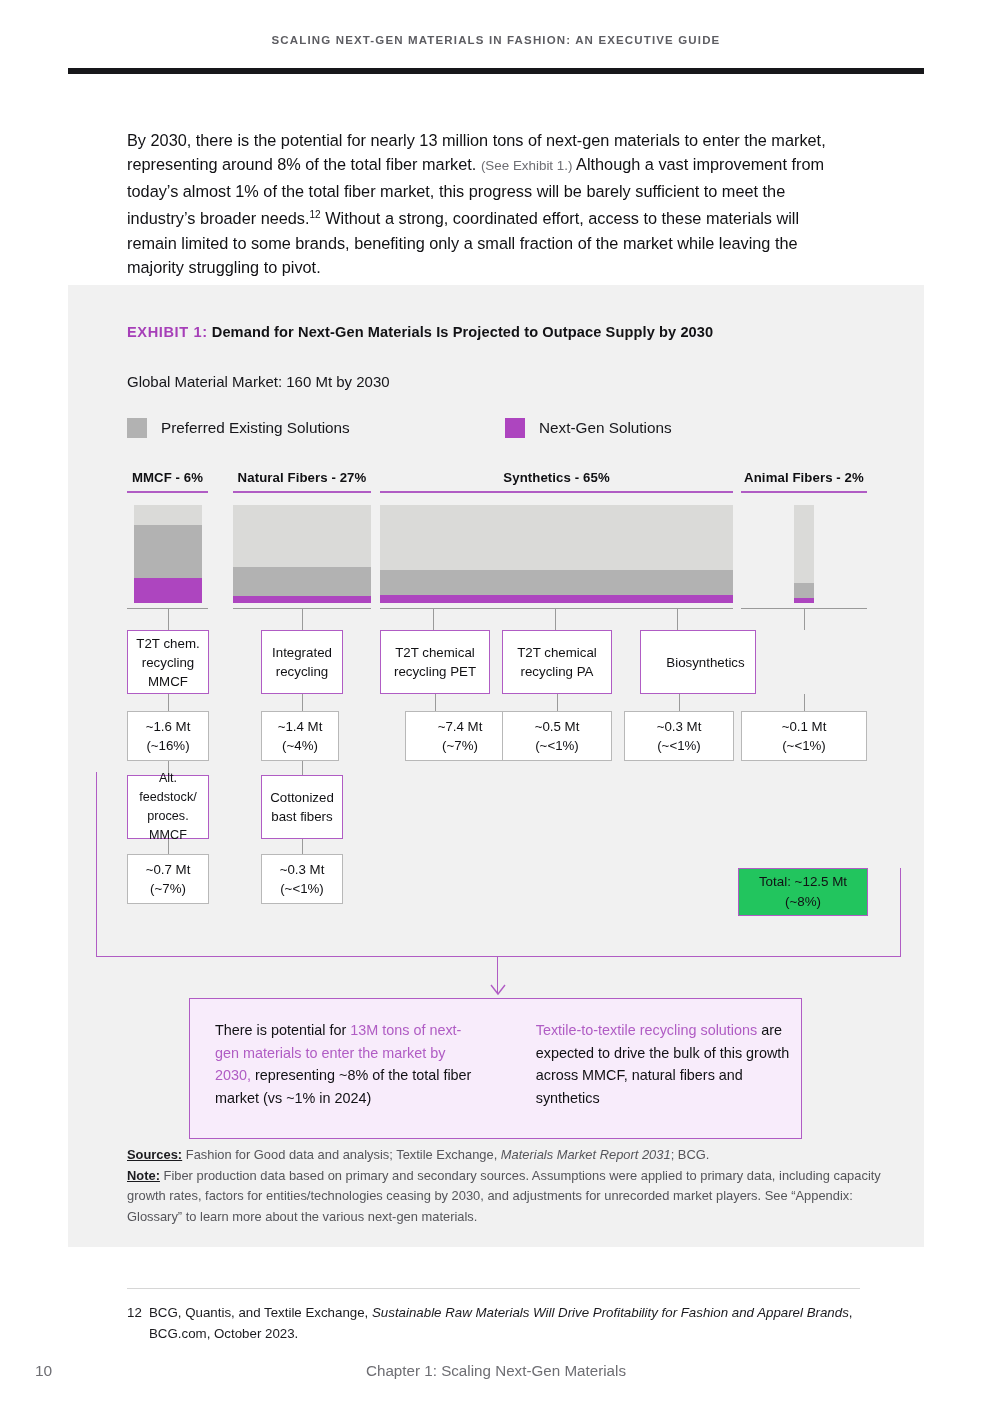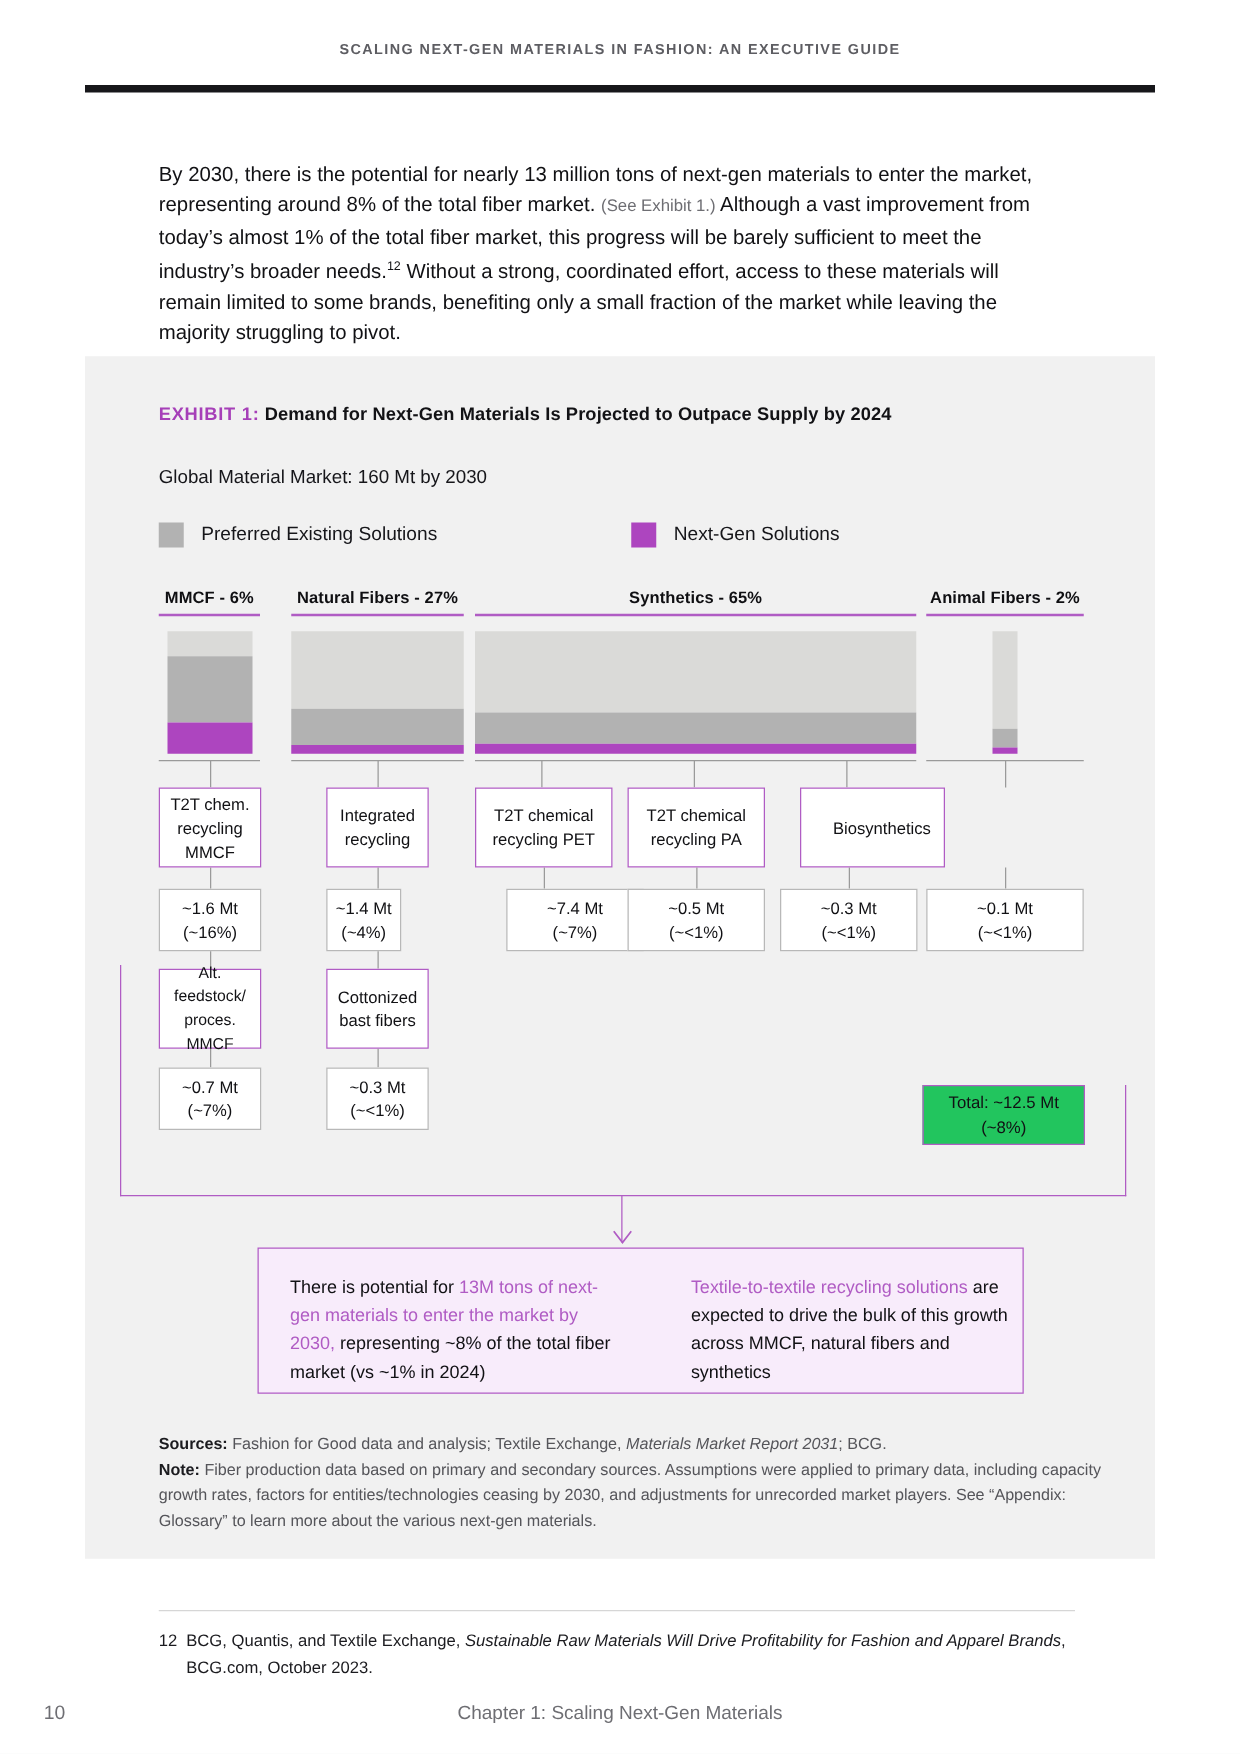--- a/index.html
+++ b/index.html
@@ -139,22 +139,22 @@
     line-height: 20px;
     color: #111114;
   }
 
   
   .brk { position: absolute; background: #B05CC4; }
 
   
   .callout {
     position: absolute;
-    top: 713px; left: 138px;
-    width: 613px; height: 117px;
+    top: 713px; left: 121px;
+    width: 613px; height: 141px;
     background: #f8ecfb;
     border: 1px solid #B05CC4;
     display: flex;
     gap: 44px;
   }
   .callout .col {
     font-size: 14.4px;
     line-height: 22.6px;
     color: #111114;
   }
@@ -164,21 +164,21 @@
 
   
   .srcblock {
     position: absolute;
     top: 860px; left: 59px;
     width: 760px;
     font-size: 12.9px;
     line-height: 20.6px;
     color: #55555a;
   }
-  .srcblock b { color: #1b1b1f; }
+  .srcblock b { color: #1b1b1f; text-decoration: underline; }
   .srcblock i { font-style: italic; }
 
   
   .fn-rule {
     position: absolute;
     top: 1288px; left: 127px;
     width: 733px; height: 1px;
     background: #d6d6d6;
   }
   .footnote {
@@ -210,21 +210,21 @@
 </head>
 <body>
 
 <div class="run-head">SCALING NEXT-GEN MATERIALS IN FASHION: AN EXECUTIVE GUIDE</div>
 <div class="head-rule"></div>
 
 <p class="intro"><span>By 2030, there is the potential for nearly 13 million tons of next-gen materials to enter the market, representing around 8% of the total fiber market.</span> <span class="muted">(See Exhibit 1.)</span> <span>Although a vast improvement from today’s almost 1% of the total fiber market, this progress will be barely sufficient to meet the industry’s broader needs.</span><sup>12</sup> <span>Without a strong, coordinated effort, access to these materials will remain limited to some brands, benefiting only a small fraction of the market while leaving the majority struggling to pivot.</span></p>
 
 <div class="exhibit">
 
-  <div class="ex-title"><span class="tag">EXHIBIT 1:</span> <span>Demand for Next-Gen Materials Is Projected to Outpace Supply by 2024</span></div>
+  <div class="ex-title"><span class="tag">EXHIBIT 1:</span> <span>Demand for Next-Gen Materials Is Projected to Outpace Supply by 2030</span></div>
   <div class="ex-sub">Global Material Market: 160 Mt by 2030</div>
 
   <div class="legend-item" id="lg-existing">
     <span class="sw" style="background:#b2b2b2"></span>
     <span class="lb">Preferred Existing Solutions</span>
   </div>
   <div class="legend-item" id="lg-nextgen">
     <span class="sw" style="background:#ad45bf"></span>
     <span class="lb">Next-Gen Solutions</span>
   </div>
@@ -305,21 +305,21 @@
     <div class="stem" style="left:100px; top:409px; height:17px;"></div>
     <div class="stem" style="left:234px; top:409px; height:17px;"></div>
     <div class="stem" style="left:367px; top:409px; height:17px;"></div>
     <div class="stem" style="left:489px; top:409px; height:17px;"></div>
     <div class="stem" style="left:611px; top:409px; height:17px;"></div>
     <div class="stem" style="left:736px; top:409px; height:17px;"></div>
 
     <div class="vbox" style="left:59px; top:426px; width:82px; height:50px;">
       <span><span>~1.6 Mt</span><br><span>(~16%)</span></span>
     </div>
-    <div class="vbox" style="left:193px; top:426px; width:60px; height:50px;">
+    <div class="vbox" style="left:193px; top:426px; width:78px; height:50px;">
       <span><span>~1.4 Mt</span><br><span>(~4%)</span></span>
     </div>
     <div class="vbox" style="left:312px; top:426px; width:110px; height:50px;margin-left:25px;">
       <span><span>~7.4 Mt</span><br><span>(~7%)</span></span>
     </div>
     <div class="vbox" style="left:434px; top:426px; width:110px; height:50px;">
       <span><span>~0.5 Mt</span><br><span>(~&lt;1%)</span></span>
     </div>
     <div class="vbox" style="left:556px; top:426px; width:110px; height:50px;">
       <span><span>~0.3 Mt</span><br><span>(~&lt;1%)</span></span>

